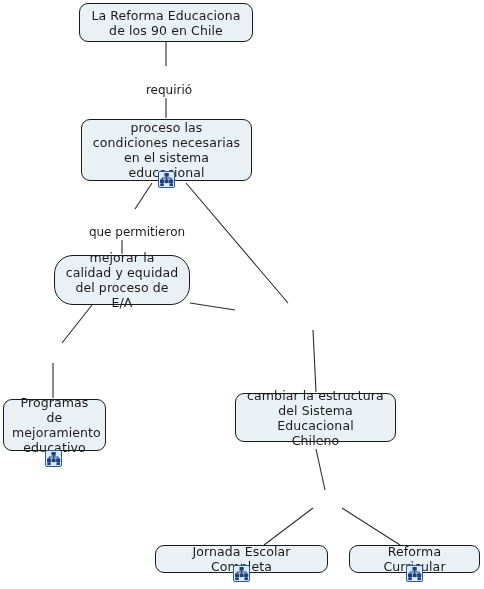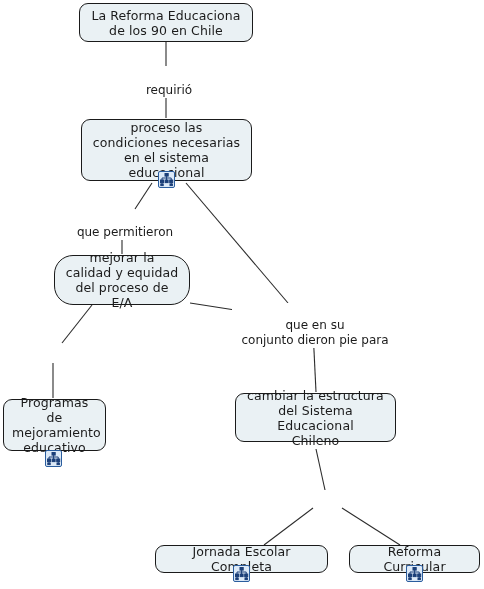--- a/index.html
+++ b/index.html
@@ -210,24 +210,20 @@
         <rect x="1.8" y="12" width="2.4" height="1.6"></rect>
         <rect x="11" y="12" width="2.4" height="1.6"></rect>
       </g>
     </svg>
   </span>
 
   <div class="link-label" style="left:136px; top:68px; width:62px;">
     <span>requirió</span>
   </div>
 
-  <div class="link-label" style="left:68px; top:210px; width:110px;">
+  <div class="link-label" style="left:80px; top:210px; width:110px;">
     <span>que permitieron</span>
   </div>
 
-  <div class="link-label" style="left:232px; top:303px; width:162px;">
-    <span>que en su
-conjunto dieron pie para</span>
-  </div>
 
 
 
 </div>
 
 </body></html>

